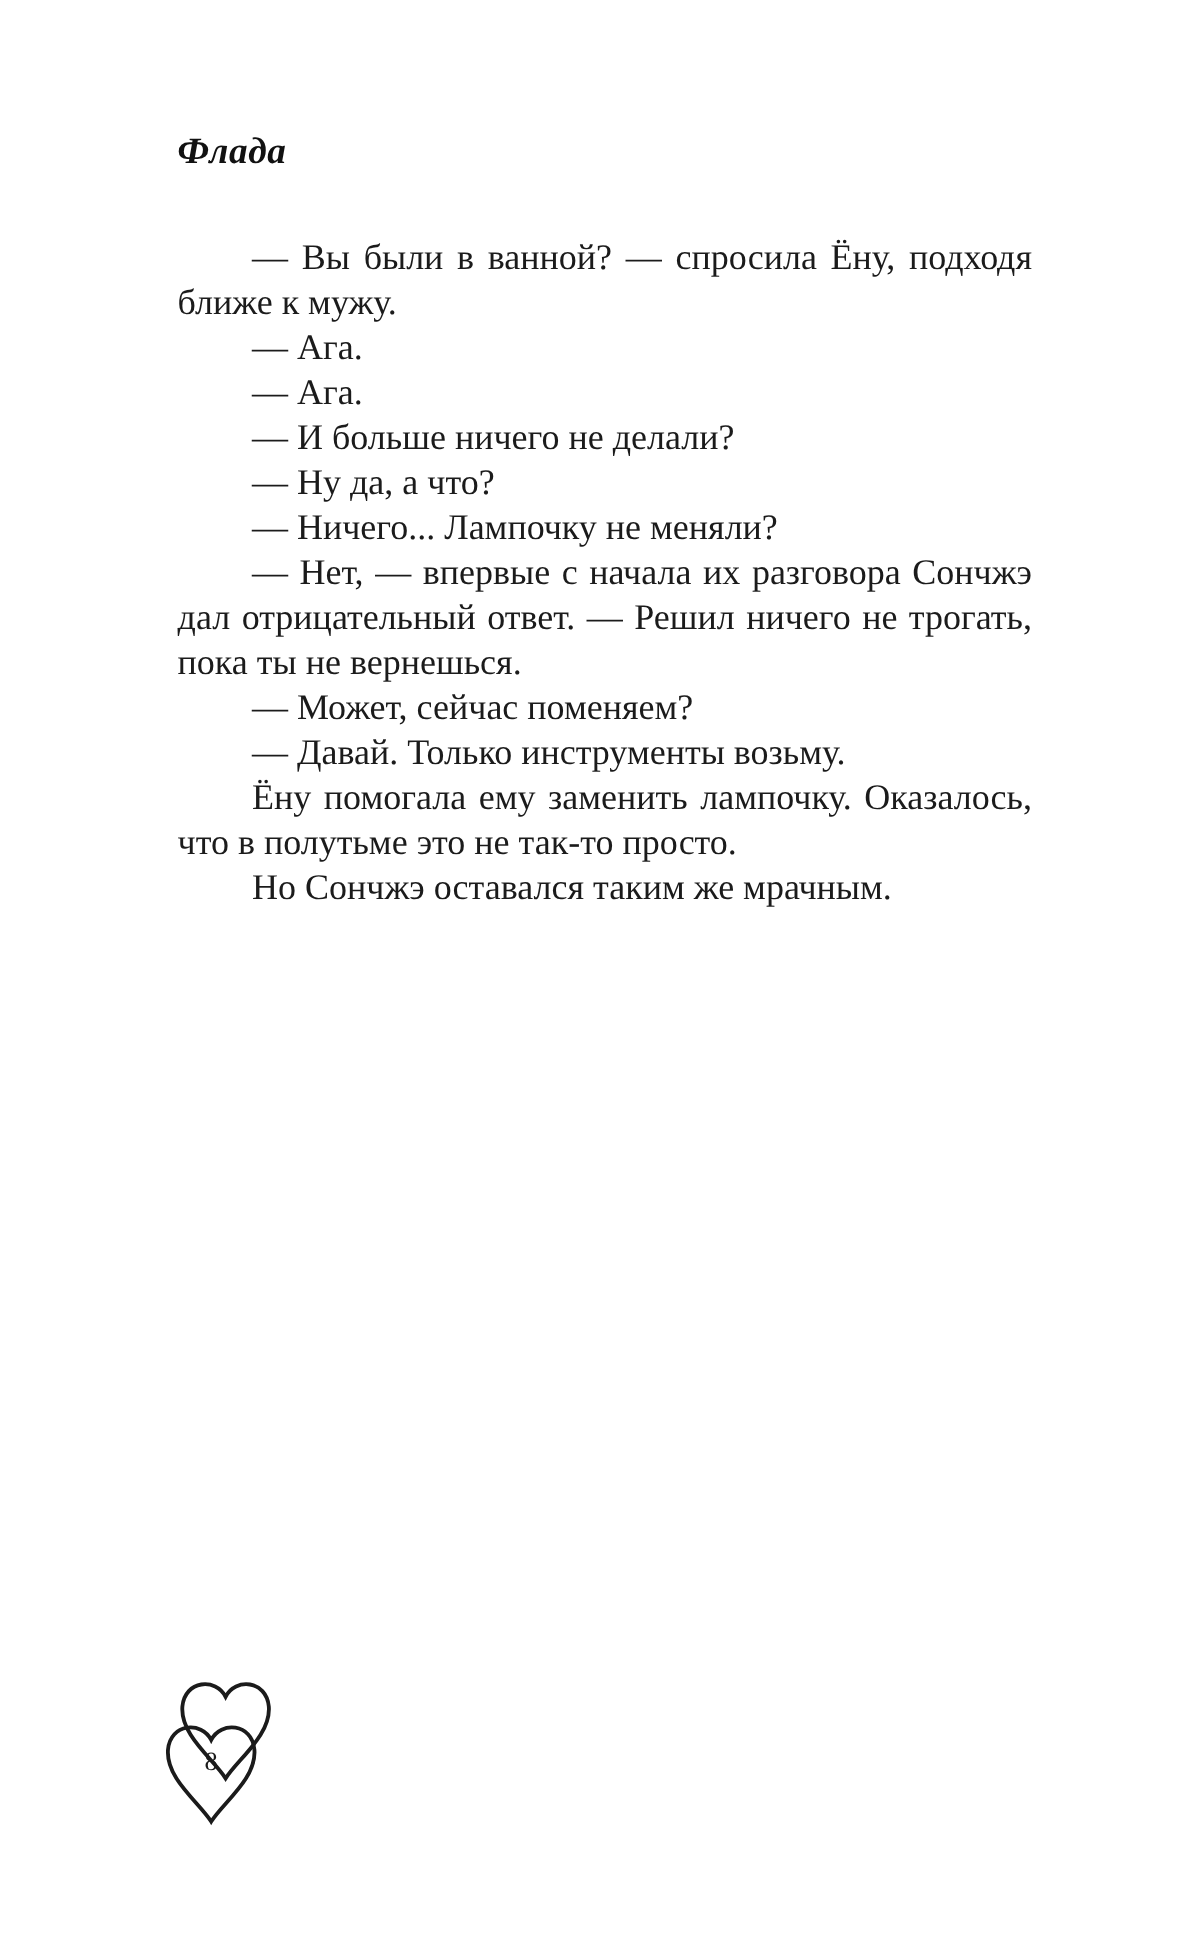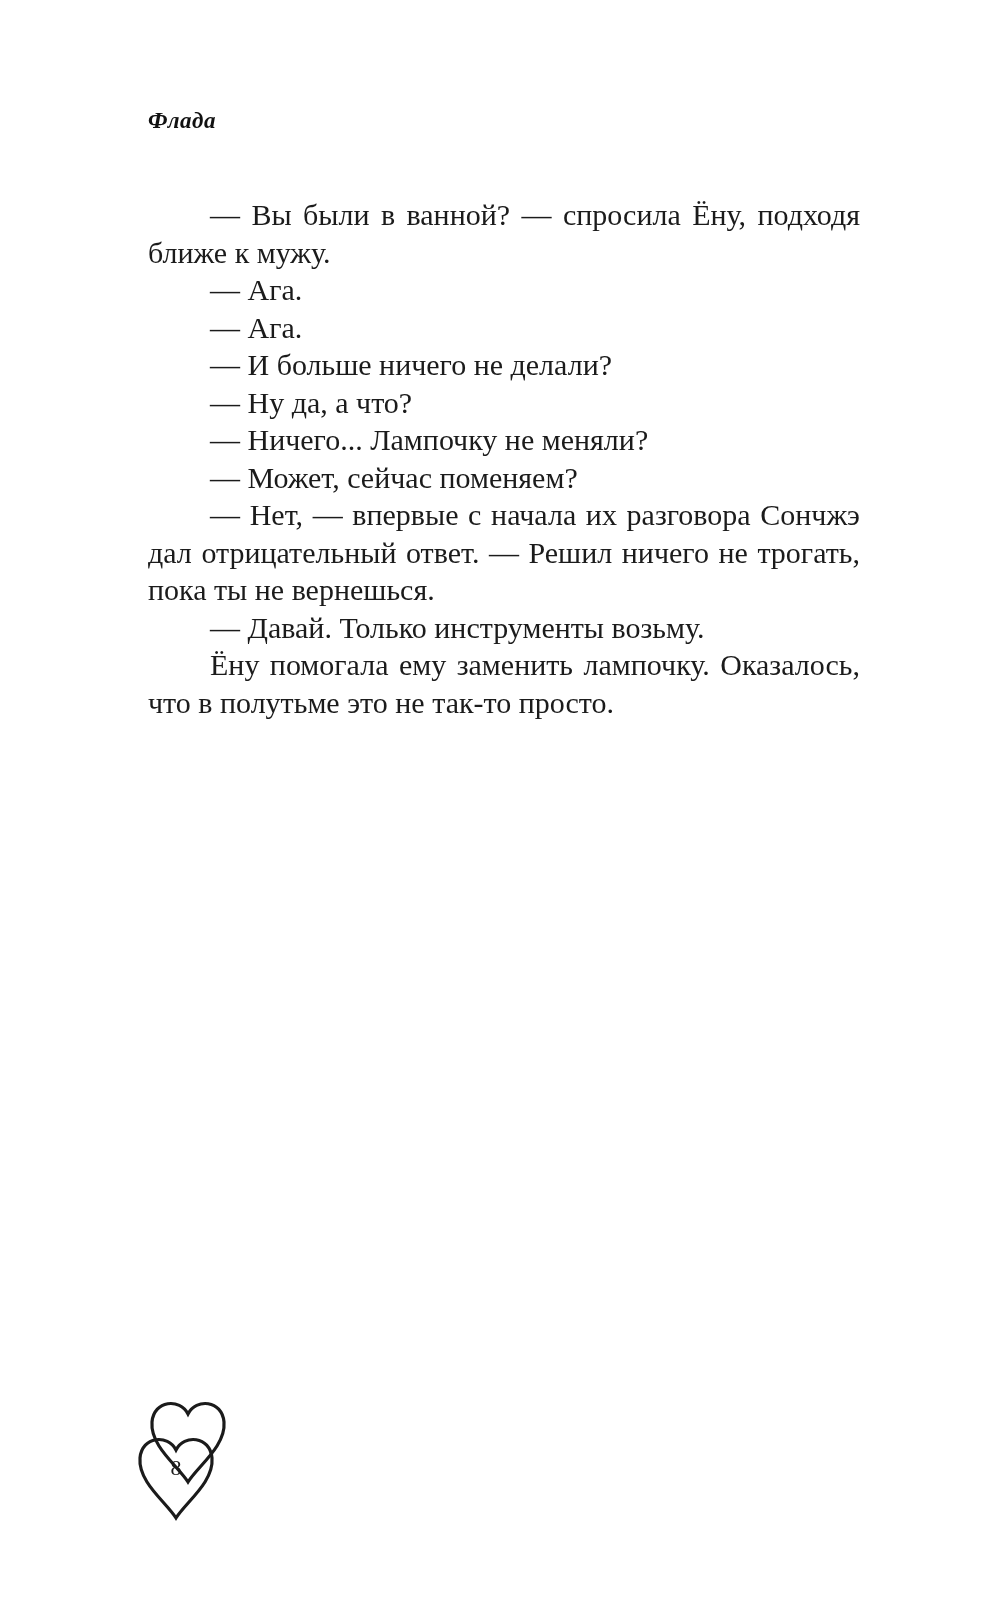--- a/index.html
+++ b/index.html
@@ -21,21 +21,21 @@
     top: 0;
     width: 1000px;
     height: 1616px;
   }
   .running-head {
     position: absolute;
     left: 148px;
     top: 108px;
     font-style: italic;
     font-weight: bold;
-    font-size: 23px;
+    font-size: 31px;
     letter-spacing: 0.5px;
     color: #111;
   }
   .body-text {
     position: absolute;
     left: 148px;
     top: 196px;
     width: 712px;
     font-size: 30px;
     line-height: 37.5px;
@@ -76,24 +76,25 @@
 
   <div class="running-head">Флада</div>
 
   <div class="body-text">
     <p>— Вы были в ванной? — спросила Ёну, подходя ближе к мужу.</p>
     <p>— Ага.</p>
     <p>— Ага.</p>
     <p>— И больше ничего не делали?</p>
     <p>— Ну да, а что?</p>
     <p>— Ничего... Лампочку не меняли?</p>
+    <p>— Нет, — впервые с начала их разговора Сончжэ дал отрицательный ответ. — Решил ничего не трогать, пока ты не вернешься.</p>
     <p>— Может, сейчас поменяем?</p>
-    <p>— Нет, — впервые с начала их разговора Сончжэ дал отрицательный ответ. — Решил ничего не трогать, пока ты не вернешься.</p>
     <p>— Давай. Только инструменты возьму.</p>
     <p>Ёну помогала ему заменить лампочку. Оказалось, что в полутьме это не так-то просто.</p>
+    <p>Но Сончжэ оставался таким же мрачным.</p>
   </div>
 
   <div class="page-number-area">
     <svg width="130" height="140" viewBox="0 0 130 140">
       <path d="M62 18 C70 2, 96 4, 98 26 C100 50, 72 70, 62 86 C52 70, 24 50, 26 26 C28 4, 54 2, 62 18 Z" fill="none" stroke="#1b1b1b" stroke-width="3.2"></path>
       <path d="M38 40 C46 24, 72 26, 74 48 C76 72, 48 92, 38 108 C28 92, 0 72, 2 48 C4 26, 30 24, 38 40 Z" fill="none" stroke="#1b1b1b" stroke-width="3.2" transform="translate(12,14)"></path>
     </svg>
     <div class="page-number">8</div>
   </div>
 

